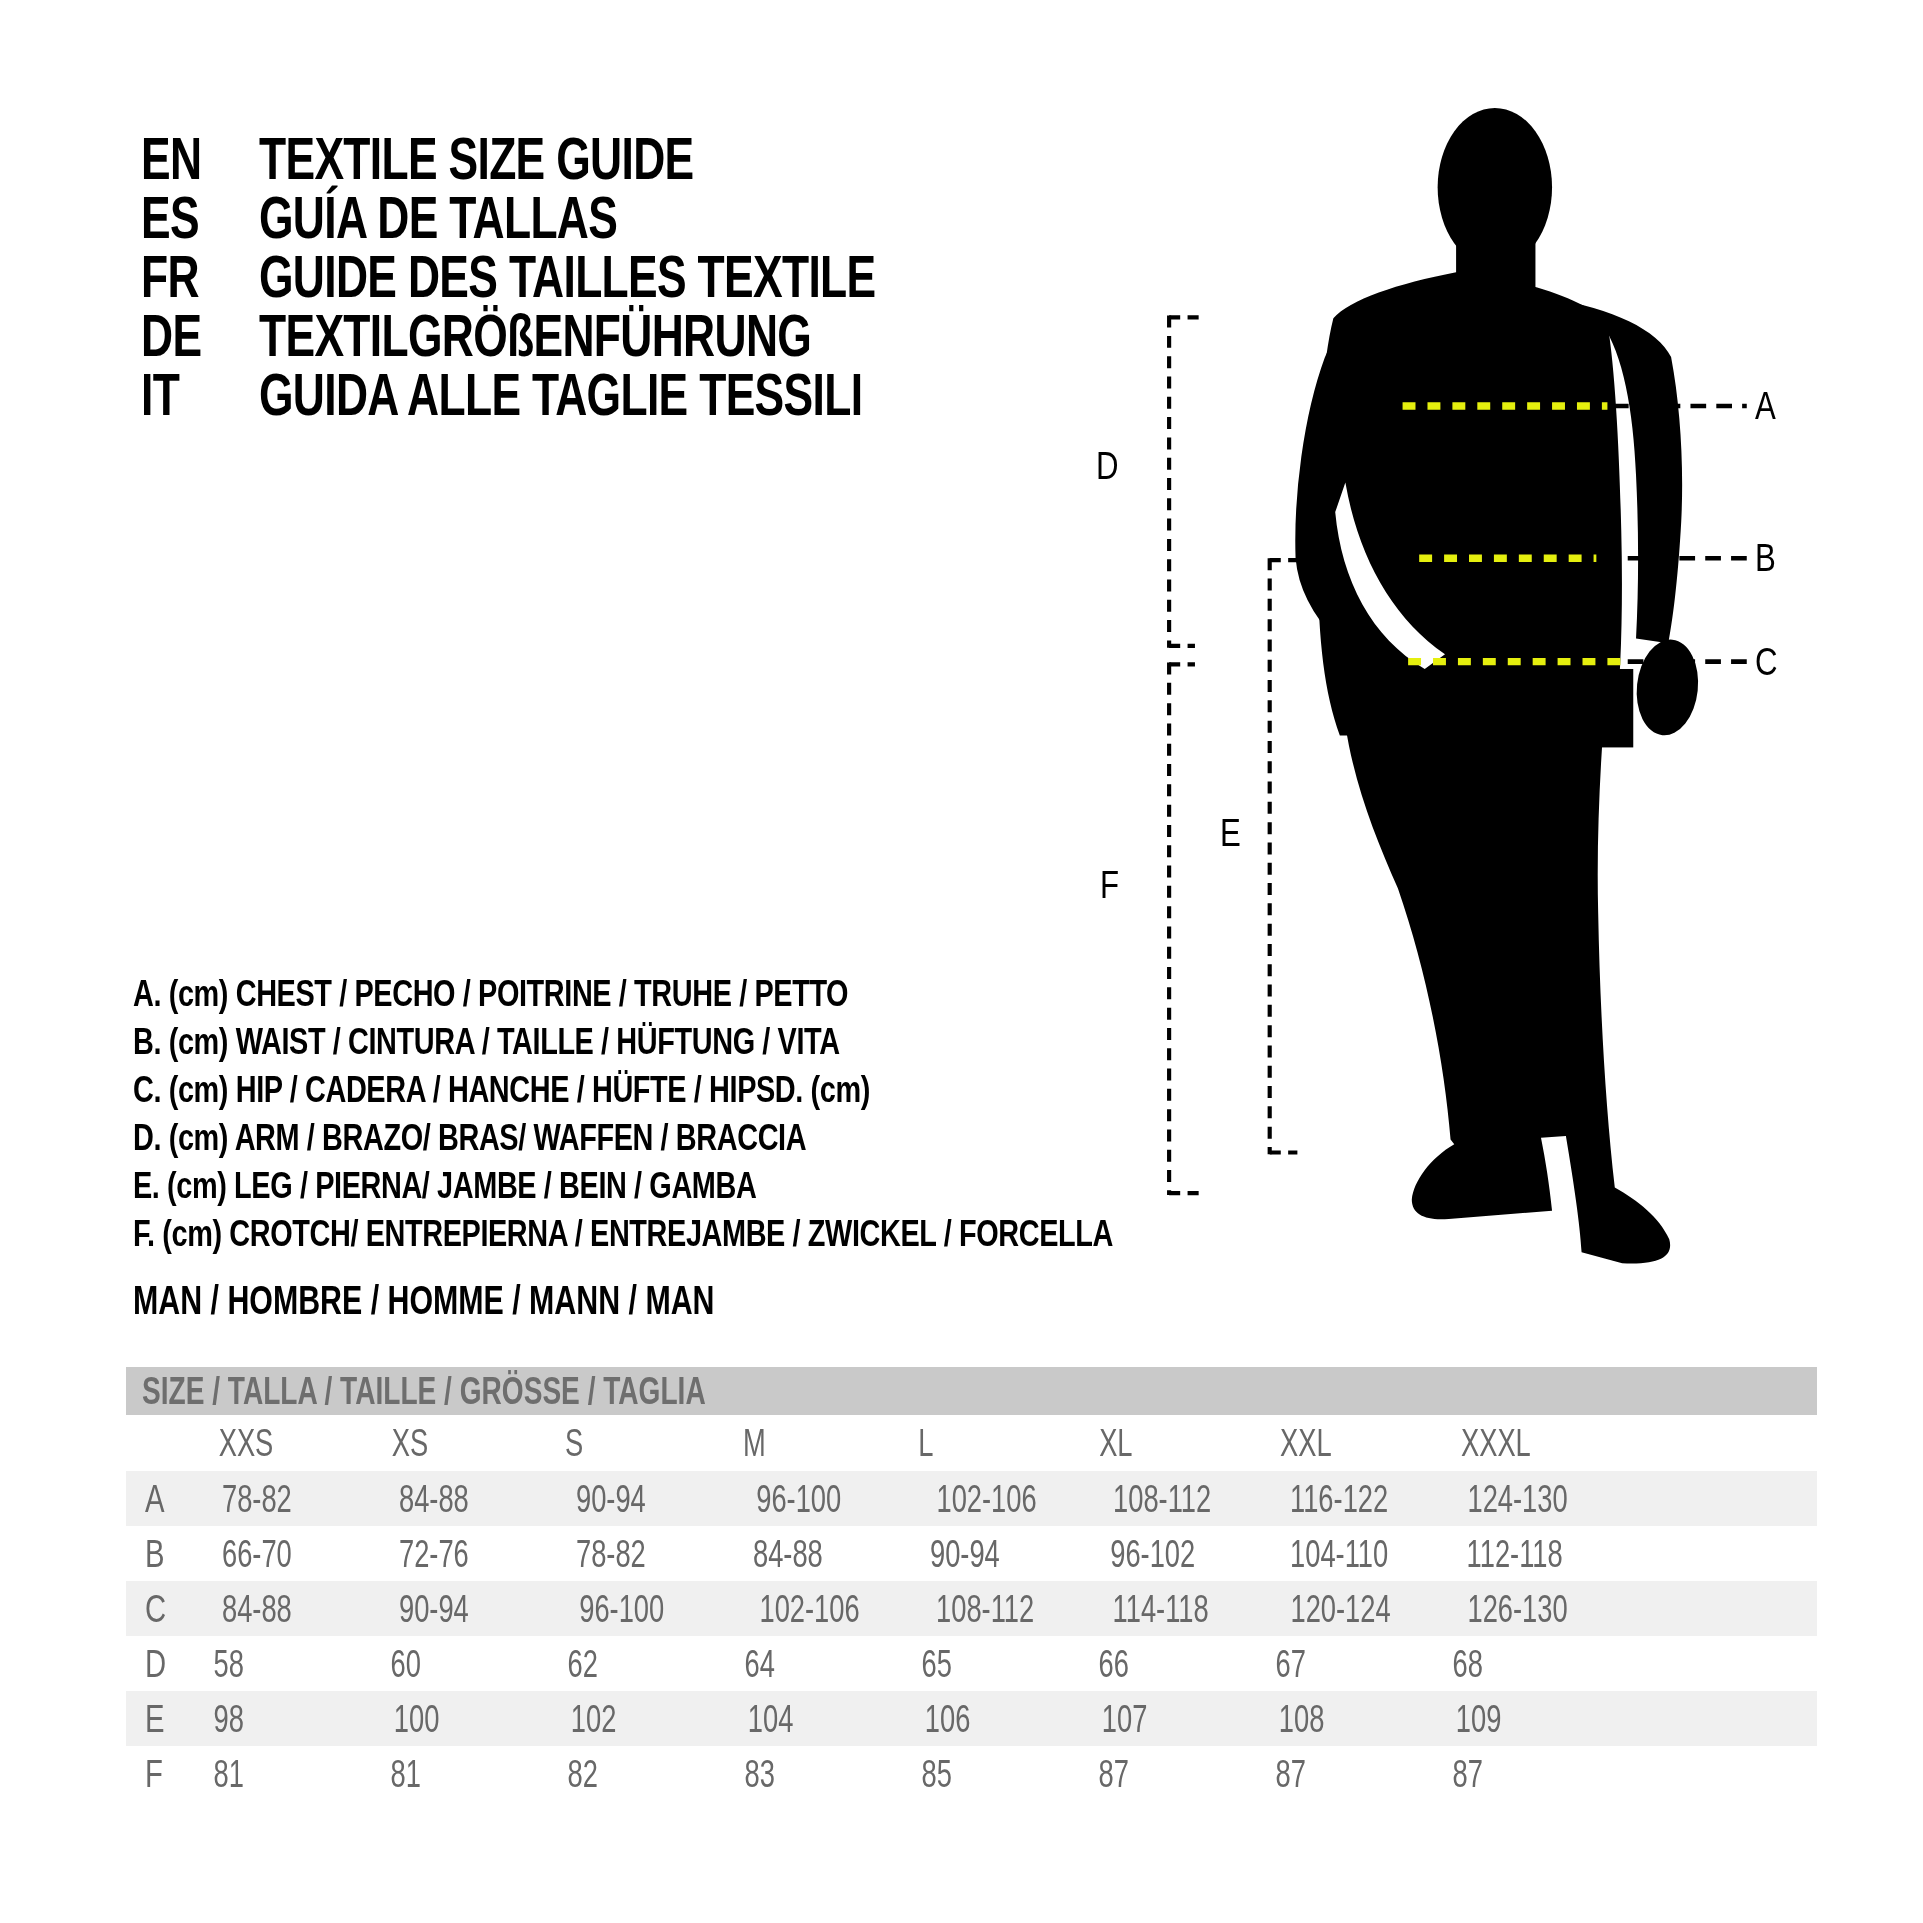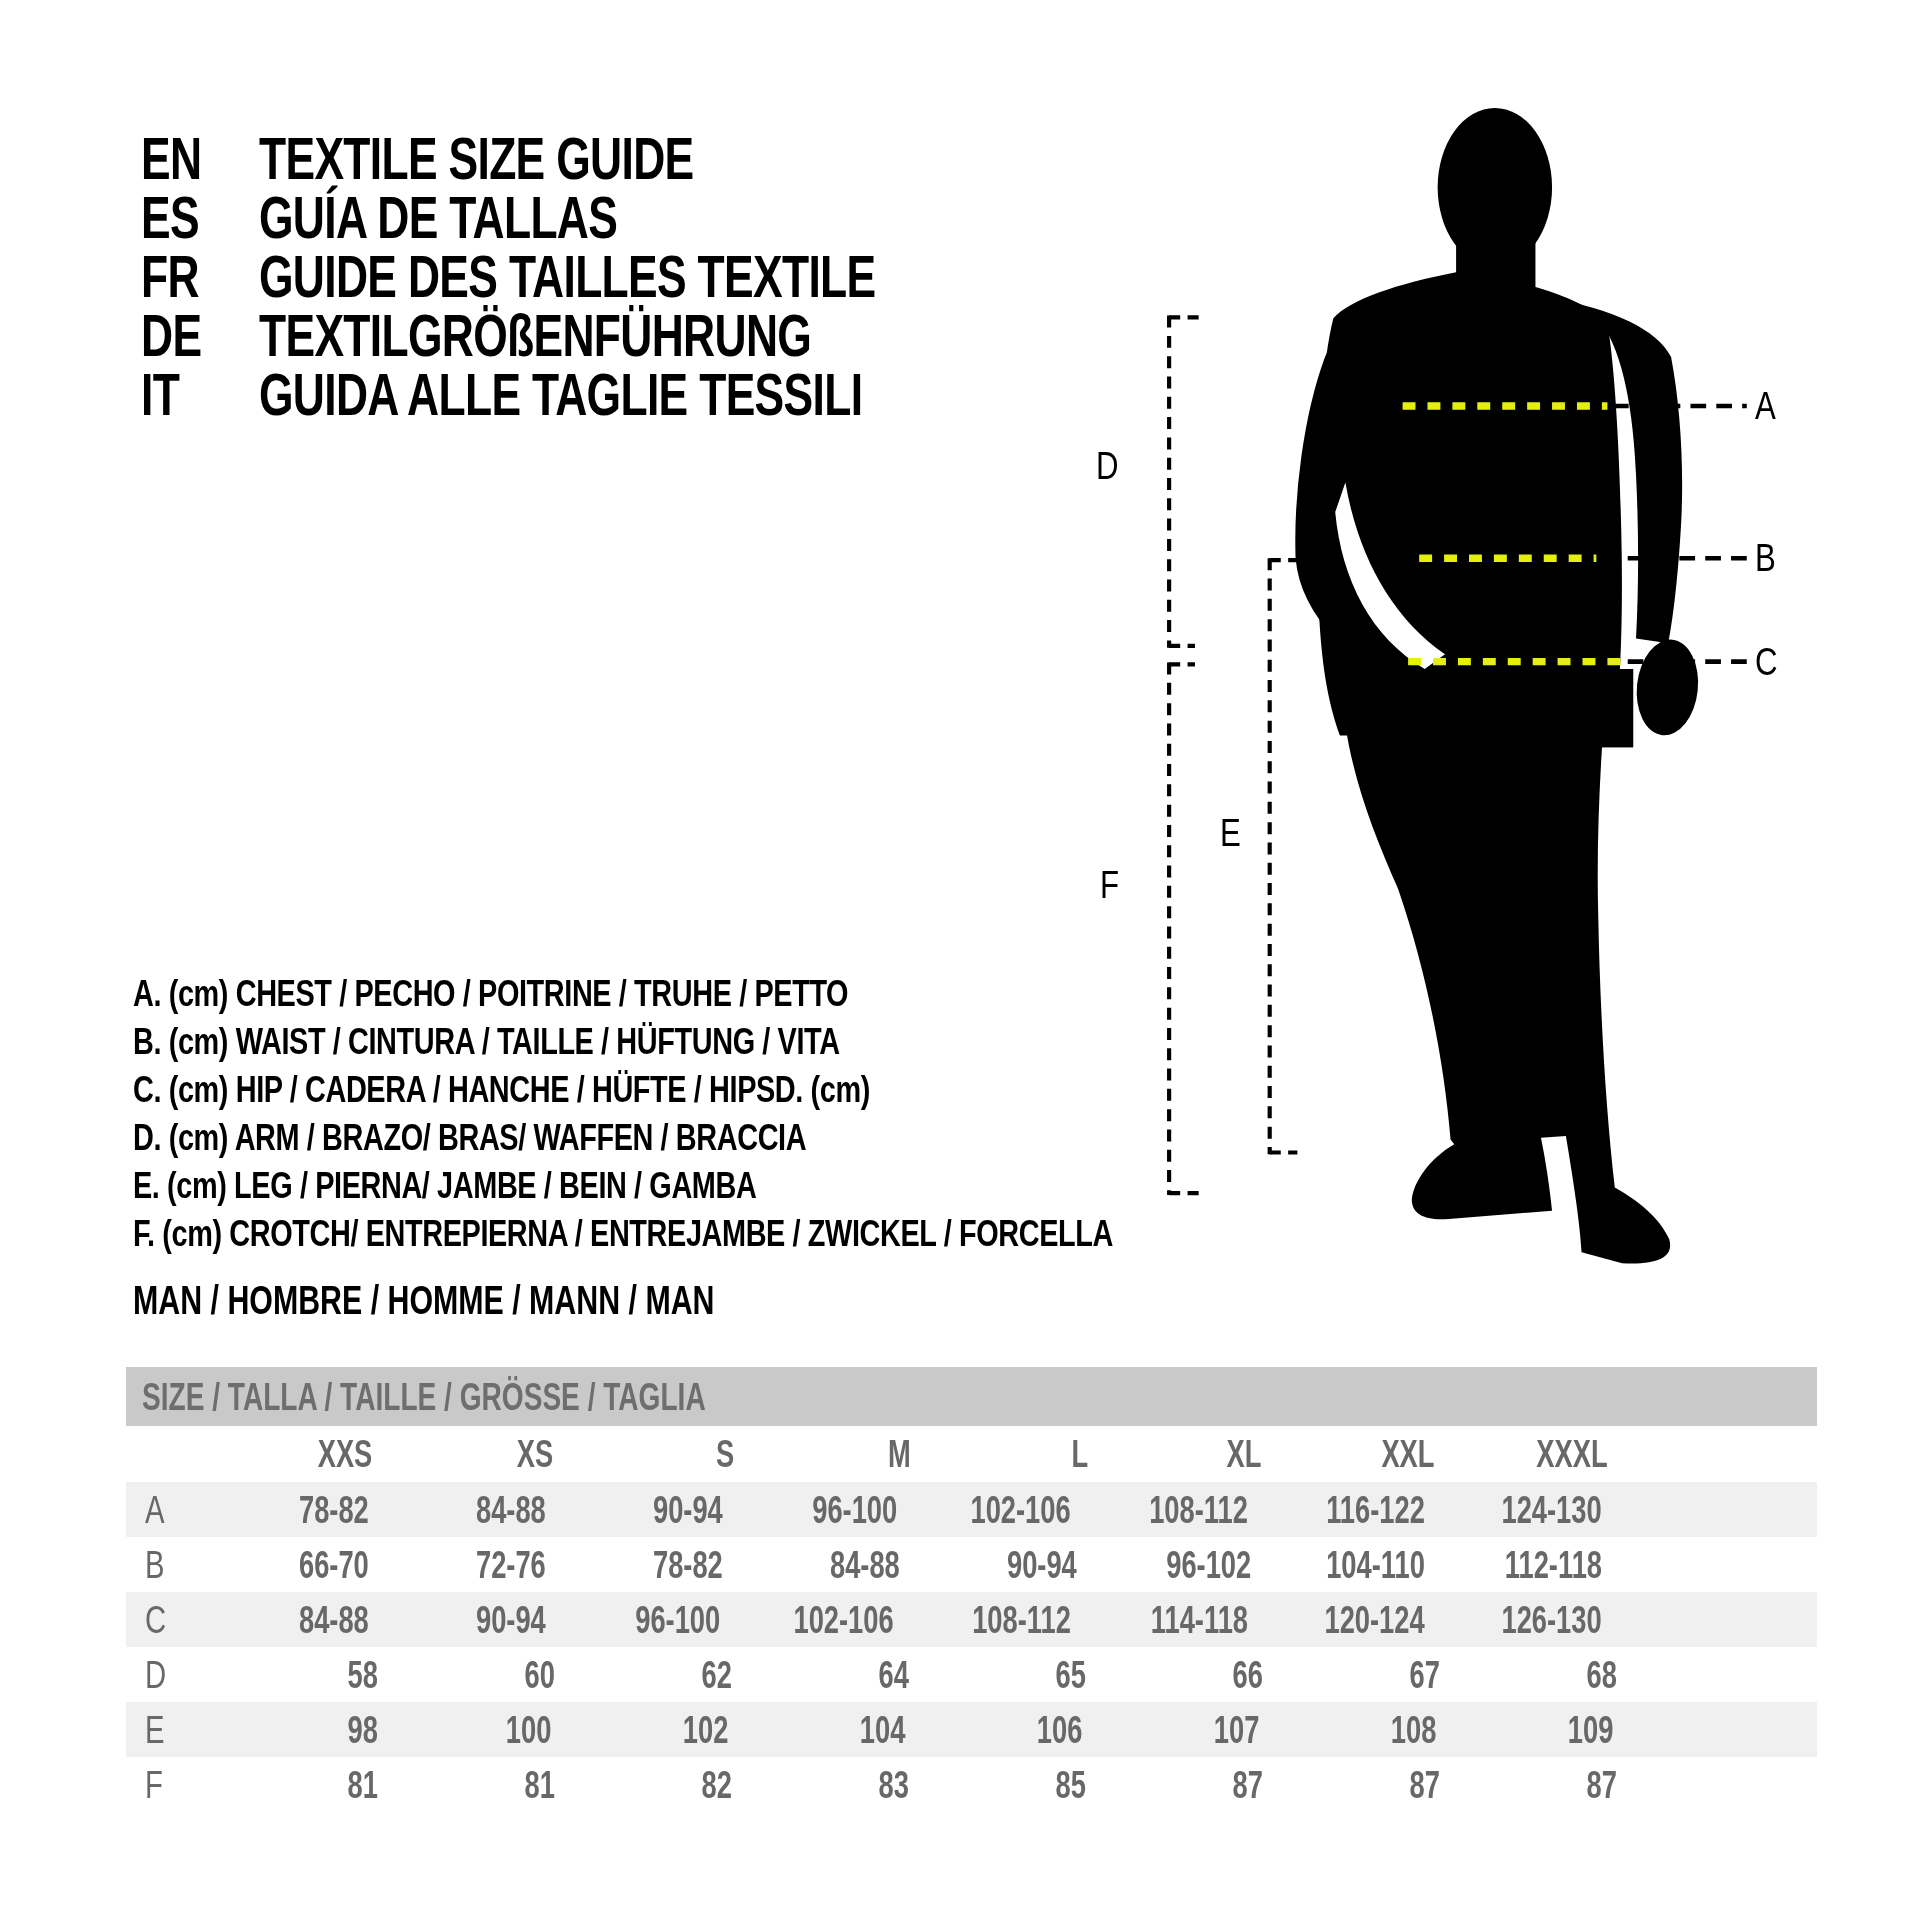--- a/index.html
+++ b/index.html
@@ -35,30 +35,30 @@
   .measure-block{position:absolute;left:133px;top:962px;margin-top:8px;}
   .measure-line{display:flex;align-items:center;height:48px;font-size:37px;font-weight:700;letter-spacing:-0.5px;}
   .measure-block .tx{transform:scaleX(0.78);}
 
   
   .category{position:absolute;left:133px;top:1277px;height:44px;display:flex;font-size:41px;font-weight:700;}
   .category .tx{transform:scaleX(0.74);}
 
   
   .size-table{position:absolute;left:126px;top:1367px;width:1691px;}
-  .bar{height:59px;background:#c9c9c9;display:flex;align-items:center;padding-left:15.7px;box-sizing:border-box;
+  .bar{height:48px;background:#c9c9c9;display:flex;align-items:center;padding-left:15.7px;box-sizing:border-box;
        font-size:39px;font-weight:700;color:#6e6e6e;}
   .bar .tx{transform:scaleX(0.72);}
   .trow{display:grid;grid-template-columns:81px repeat(8,177px) 1fr;align-items:center;height:55px;
         font-size:39px;font-weight:400;color:#686868;}
   .trow.thead{height:56px;}
   .trow.stripe{background:#f0f0f0;}
   .trow .rl{padding-left:19.4px;}
   .rl .tx{transform:scaleX(0.75);}
-  .trow .cell{text-align:right;font-weight:bold;}
+  .trow .cell{text-align:left;}
   .cell .txc{transform:scaleX(0.70);}
 </style>
 </head>
 <body>
 
 <div class="canvas">
 
   <svg class="overlay" viewBox="0 0 2084 2084" aria-hidden="true">
     <g transform="translate(1060,95)" fill="#000000">
       <ellipse cx="560" cy="108" rx="62" ry="86"></ellipse>

